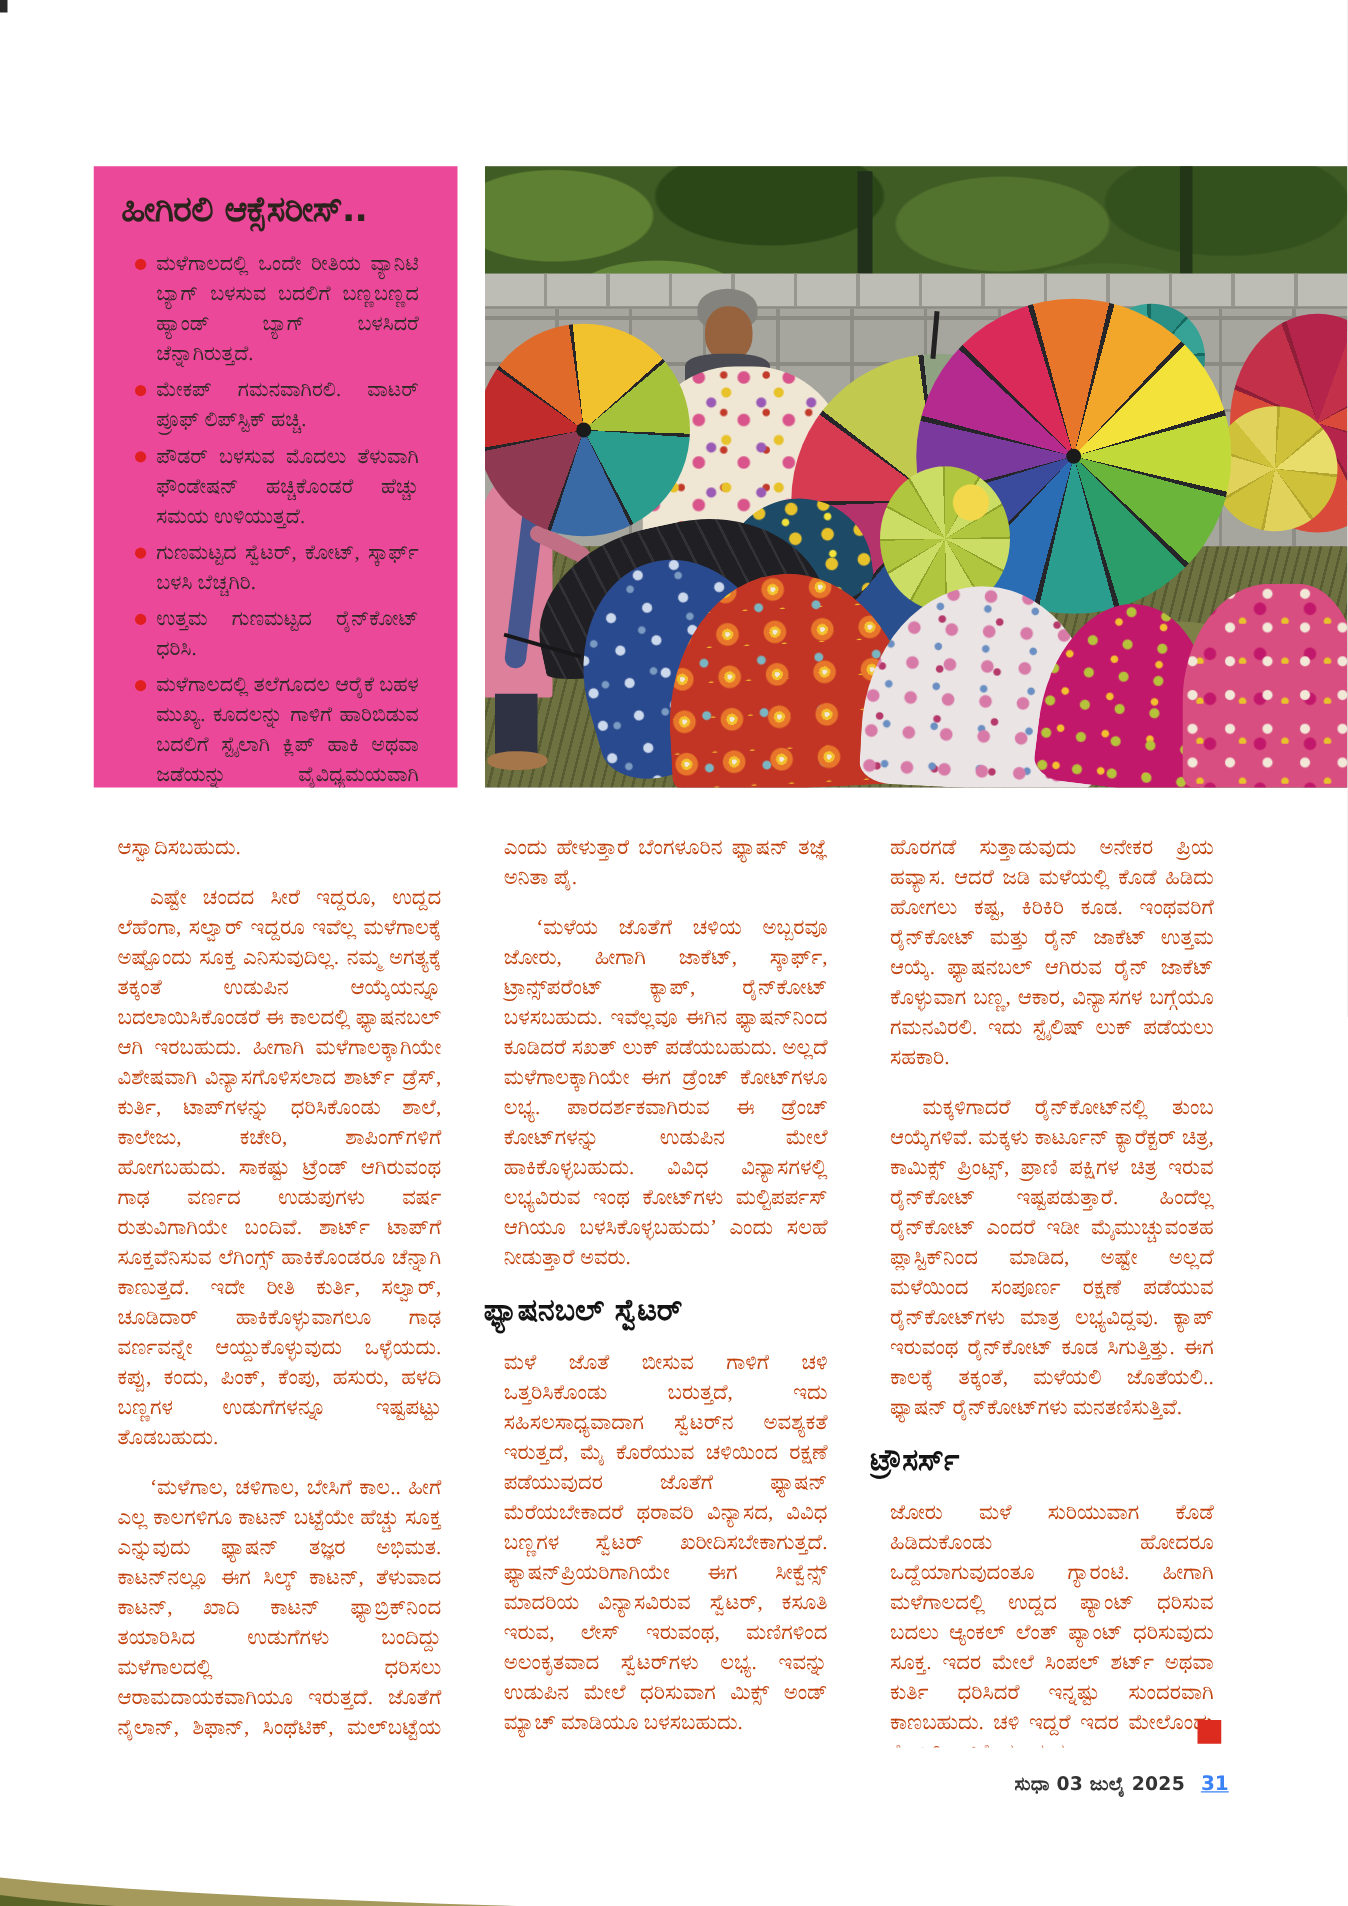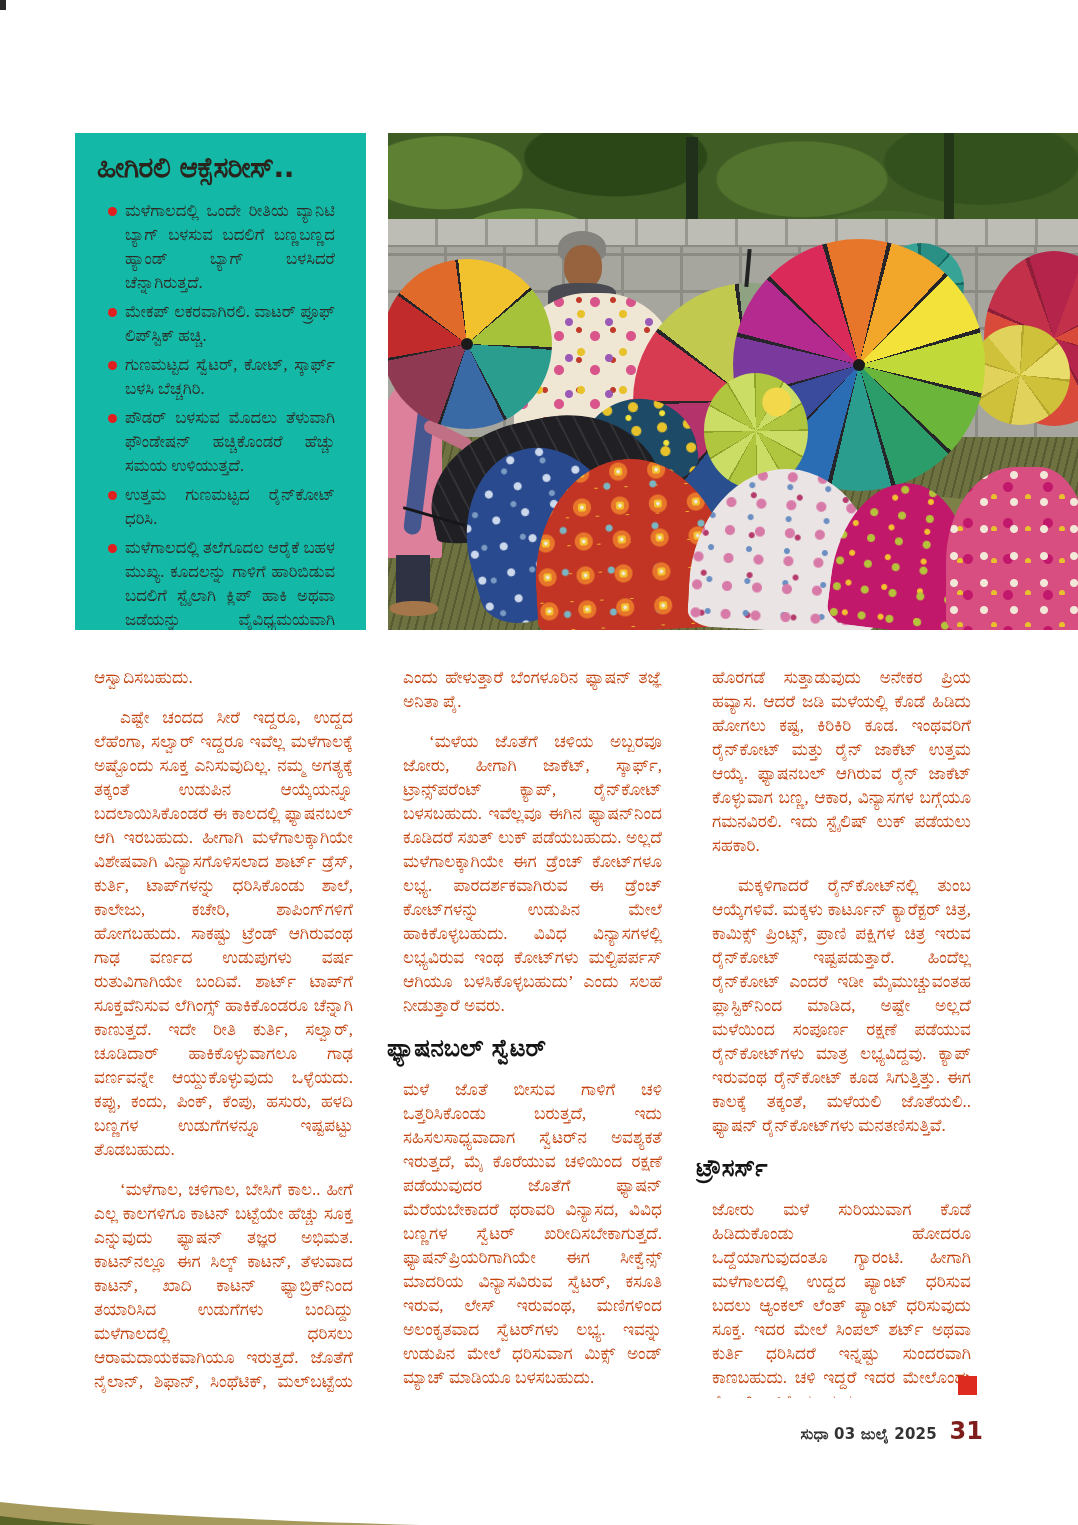--- a/index.html
+++ b/index.html
@@ -2,21 +2,21 @@
 <html lang="kn"><head>
 <meta charset="utf-8">
 <style>
   html,body{margin:0;padding:0;background:#e8e8e8;}
   .page{position:relative;width:1078px;height:1525px;background:#ffffff;margin:0 auto;
         overflow:hidden;font-family:"Liberation Serif","DejaVu Serif",serif;}
   .corner-mark{position:absolute;left:0;top:0;width:6px;height:10px;background:#2a2a2a;}
 
   
   .info-box{position:absolute;left:75px;top:133px;width:291px;height:497px;
-            background:#14b8a6;box-sizing:border-box;padding:18px 20px 16px 22px;overflow:hidden;}
+            background:#ec4899;box-sizing:border-box;padding:18px 20px 16px 22px;overflow:hidden;}
   .info-box h2{margin:0 0 14px 0;font-family:"DejaVu Sans","Liberation Sans",sans-serif;
                font-size:28px;font-weight:bold;color:#2b241c;letter-spacing:-0.5px;}
   .info-box ul{margin:11px;padding:0;list-style:none;}
   .info-box li{position:relative;padding-left:17px;margin:0 0 5px 0;
                font-size:16.5px;line-height:24px;color:#2e2a26;text-align:justify;}
   .info-box .dot{position:absolute;left:0;top:8px;width:9px;height:9px;border-radius:50%;background:#e02020;}
 
   
   .photo{position:absolute;left:388px;top:133px;width:690px;height:497px;margin:0;
          overflow:hidden;background:#7a7a6a;}
@@ -152,37 +152,37 @@
   .col p{margin:16px;font-size:17px;line-height:24px;color:#c2410c;text-align:justify;}
   .col p.indent{text-indent:26px;}
   .col h3{margin:15px 0 9px 0;font-family:"DejaVu Sans","Liberation Sans",sans-serif;
           font-size:24px;font-weight:bold;color:#141414;}
 
   .end-square{position:absolute;left:958px;top:1376px;width:19px;height:19px;background:#dd2b1f;}
 
   .page-footer{position:absolute;top:1417px;right:95px;font-size:15px;color:#333;
                font-family:"DejaVu Sans","Liberation Sans",sans-serif;}
   .page-footer .issue{font-weight:bold;letter-spacing:0.2px;}
-  .page-footer .pagenum{font-size:24px;font-weight:bold;color:#7f1d1d;margin-left:8px;}
+  .page-footer .pagenum{font-size:16px;font-weight:bold;color:#3b82f6;margin-left:8px;text-decoration:underline;}
 
   .corner-decor{position:absolute;left:0;bottom:0;width:420px;height:34px;display:block;}
 </style>
 </head>
 <body>
 
 <div class="page">
   <div class="corner-mark"></div>
 
   <aside class="info-box">
     <h2>ಹೀಗಿರಲಿ ಆಕ್ಸೆಸರೀಸ್..</h2>
     <ul>
       <li><span class="dot"></span><span>ಮಳೆಗಾಲದಲ್ಲಿ ಒಂದೇ ರೀತಿಯ ವ್ಯಾನಿಟಿ ಬ್ಯಾಗ್ ಬಳಸುವ ಬದಲಿಗೆ ಬಣ್ಣಬಣ್ಣದ ಹ್ಯಾಂಡ್ ಬ್ಯಾಗ್ ಬಳಸಿದರೆ ಚೆನ್ನಾಗಿರುತ್ತದೆ.</span></li>
-      <li><span class="dot"></span><span>ಮೇಕಪ್ ಲಕರವಾಗಿರಲಿ. ವಾಟರ್ ಪ್ರೂಫ್ ಲಿಪ್‌ಸ್ಟಿಕ್ ಹಚ್ಚಿ.</span></li>
+      <li><span class="dot"></span><span>ಮೇಕಪ್ ಗಮನವಾಗಿರಲಿ. ವಾಟರ್ ಪ್ರೂಫ್ ಲಿಪ್‌ಸ್ಟಿಕ್ ಹಚ್ಚಿ.</span></li>
+      <li><span class="dot"></span><span>ಪೌಡರ್ ಬಳಸುವ ಮೊದಲು ತೆಳುವಾಗಿ ಫೌಂಡೇಷನ್ ಹಚ್ಚಿಕೊಂಡರೆ ಹೆಚ್ಚು ಸಮಯ ಉಳಿಯುತ್ತದೆ.</span></li>
       <li><span class="dot"></span><span>ಗುಣಮಟ್ಟದ ಸ್ವೆಟರ್, ಕೋಟ್, ಸ್ಕಾರ್ಫ್ ಬಳಸಿ ಬೆಚ್ಚಗಿರಿ.</span></li>
-      <li><span class="dot"></span><span>ಪೌಡರ್ ಬಳಸುವ ಮೊದಲು ತೆಳುವಾಗಿ ಫೌಂಡೇಷನ್ ಹಚ್ಚಿಕೊಂಡರೆ ಹೆಚ್ಚು ಸಮಯ ಉಳಿಯುತ್ತದೆ.</span></li>
       <li><span class="dot"></span><span>ಉತ್ತಮ ಗುಣಮಟ್ಟದ ರೈನ್‌ಕೋಟ್ ಧರಿಸಿ.</span></li>
       <li><span class="dot"></span><span>ಮಳೆಗಾಲದಲ್ಲಿ ತಲೆಗೂದಲ ಆರೈಕೆ ಬಹಳ ಮುಖ್ಯ. ಕೂದಲನ್ನು ಗಾಳಿಗೆ ಹಾರಿಬಿಡುವ ಬದಲಿಗೆ ಸ್ಟೈಲಾಗಿ ಕ್ಲಿಪ್ ಹಾಕಿ ಅಥವಾ ಜಡೆಯನ್ನು ವೈವಿಧ್ಯಮಯವಾಗಿ ಹೆಣೆದುಕೊಳ್ಳಿ.</span></li>
     </ul>
   </aside>
 
   <figure class="photo">
     <div class="ph foliage"></div>
     <div class="ph post-a"></div>
     <div class="ph post-b"></div>
     <div class="ph wall"></div>

